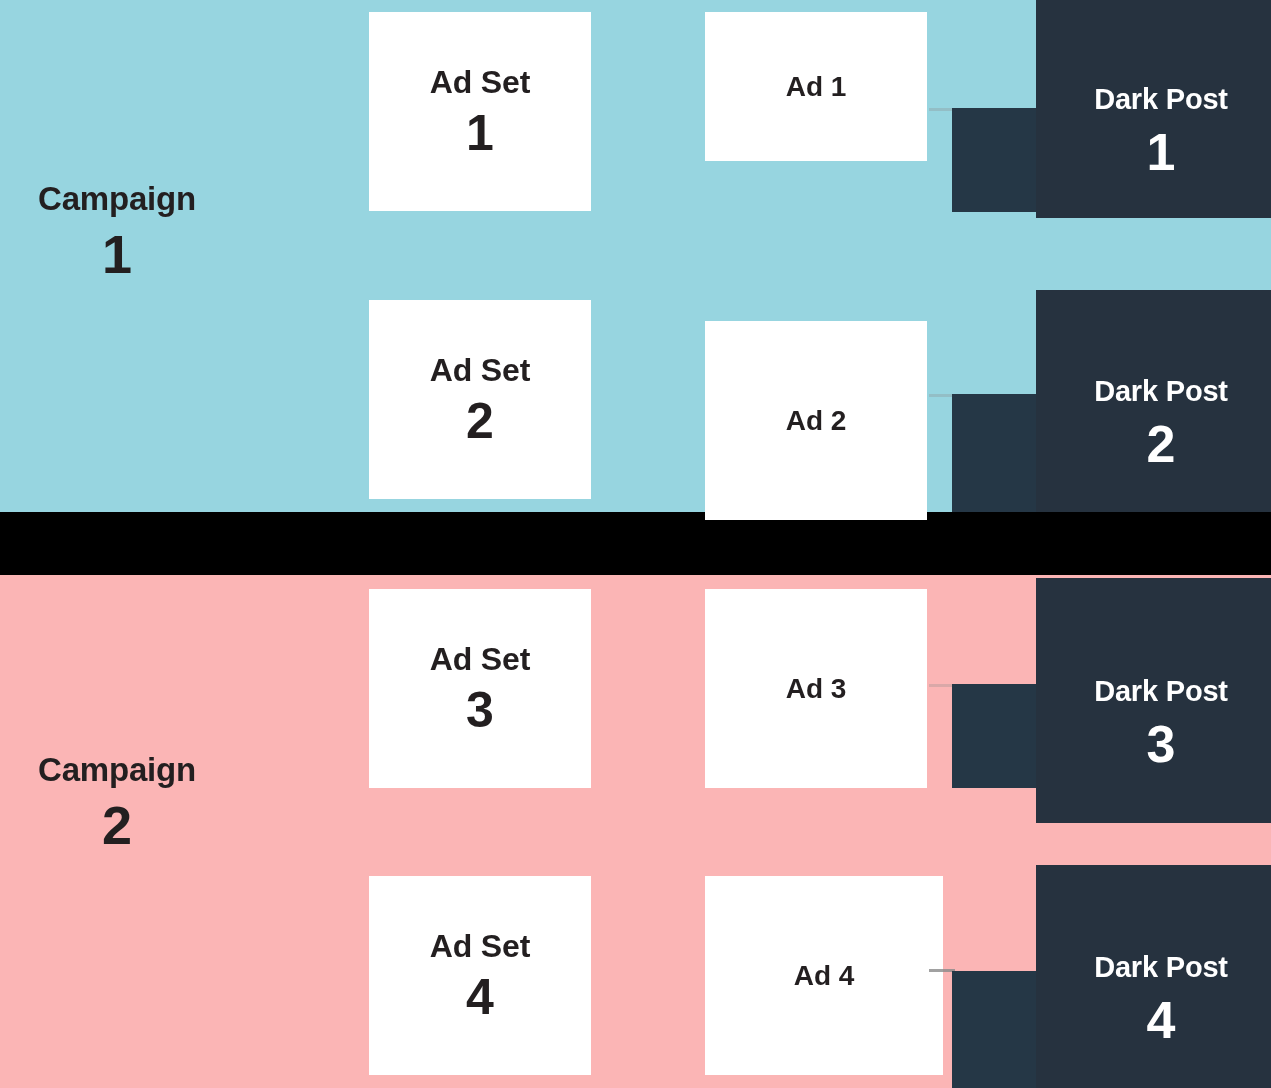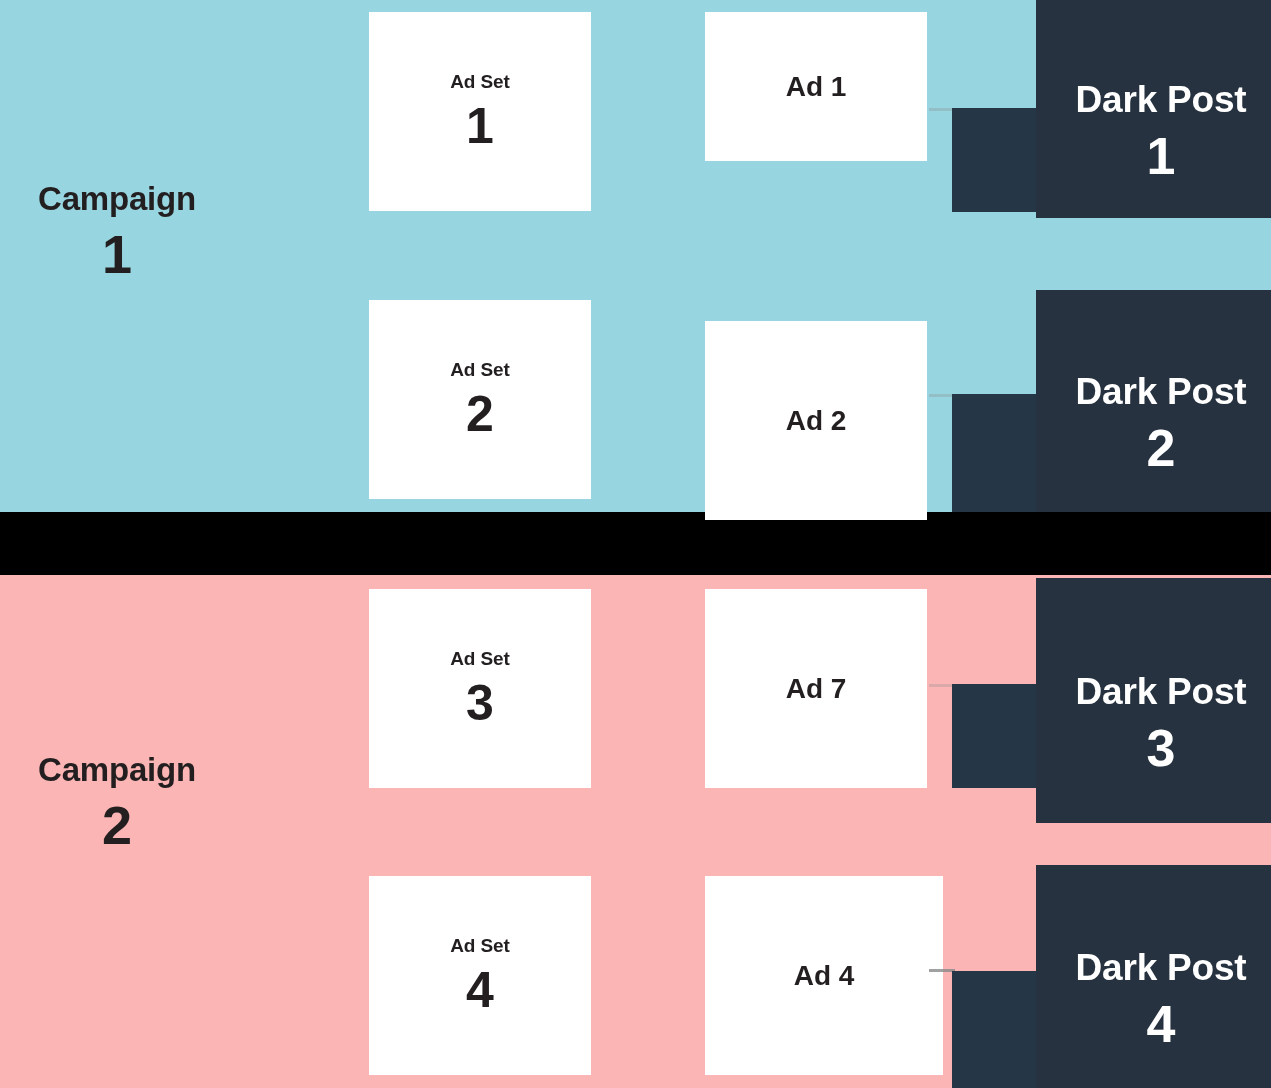--- a/index.html
+++ b/index.html
@@ -68,21 +68,21 @@
     background: #ffffff;
     color: #231f20;
     display: flex;
     flex-direction: column;
     align-items: center;
     justify-content: center;
     line-height: 1.0;
     user-select: none;
   }
   .node-box .nb-word {
-    font-size: 19px;
+    font-size: 32px;
     font-weight: 700;
     letter-spacing: -0.1px;
   }
   .node-box .nb-num {
     font-size: 50px;
     font-weight: 700;
     margin-top: 10px;
   }
   .node-box.single .nb-word {
     font-size: 28px;
@@ -132,21 +132,21 @@
     background: #26323f;
     color: #ffffff;
     display: flex;
     flex-direction: column;
     align-items: center;
     justify-content: center;
     line-height: 1.0;
     user-select: none;
   }
   .dark-post .dp-word {
-    font-size: 37px;
+    font-size: 29px;
     font-weight: 700;
     letter-spacing: -0.2px;
     margin-top: 45px;
   }
   .dark-post .dp-num {
     font-size: 52px;
     font-weight: 700;
     margin-top: 12px;
   }
   .dark-post-1 { top: 0px;   height: 218px; }
@@ -197,21 +197,21 @@
 
   <div class="node-box single ad-1">
     <span class="nb-word">Ad 1</span>
   </div>
 
   <div class="node-box single ad-2">
     <span class="nb-word">Ad 2</span>
   </div>
 
   <div class="node-box single ad-3">
-    <span class="nb-word">Ad 7</span>
+    <span class="nb-word">Ad 3</span>
   </div>
 
   <div class="node-box single ad-4">
     <span class="nb-word">Ad 4</span>
   </div>
 
   <div class="dp-connector dp-connector-1"></div>
   <div class="dp-connector dp-connector-2"></div>
   <div class="dp-connector dp-connector-3"></div>
   <div class="dp-connector dp-connector-4"></div>

